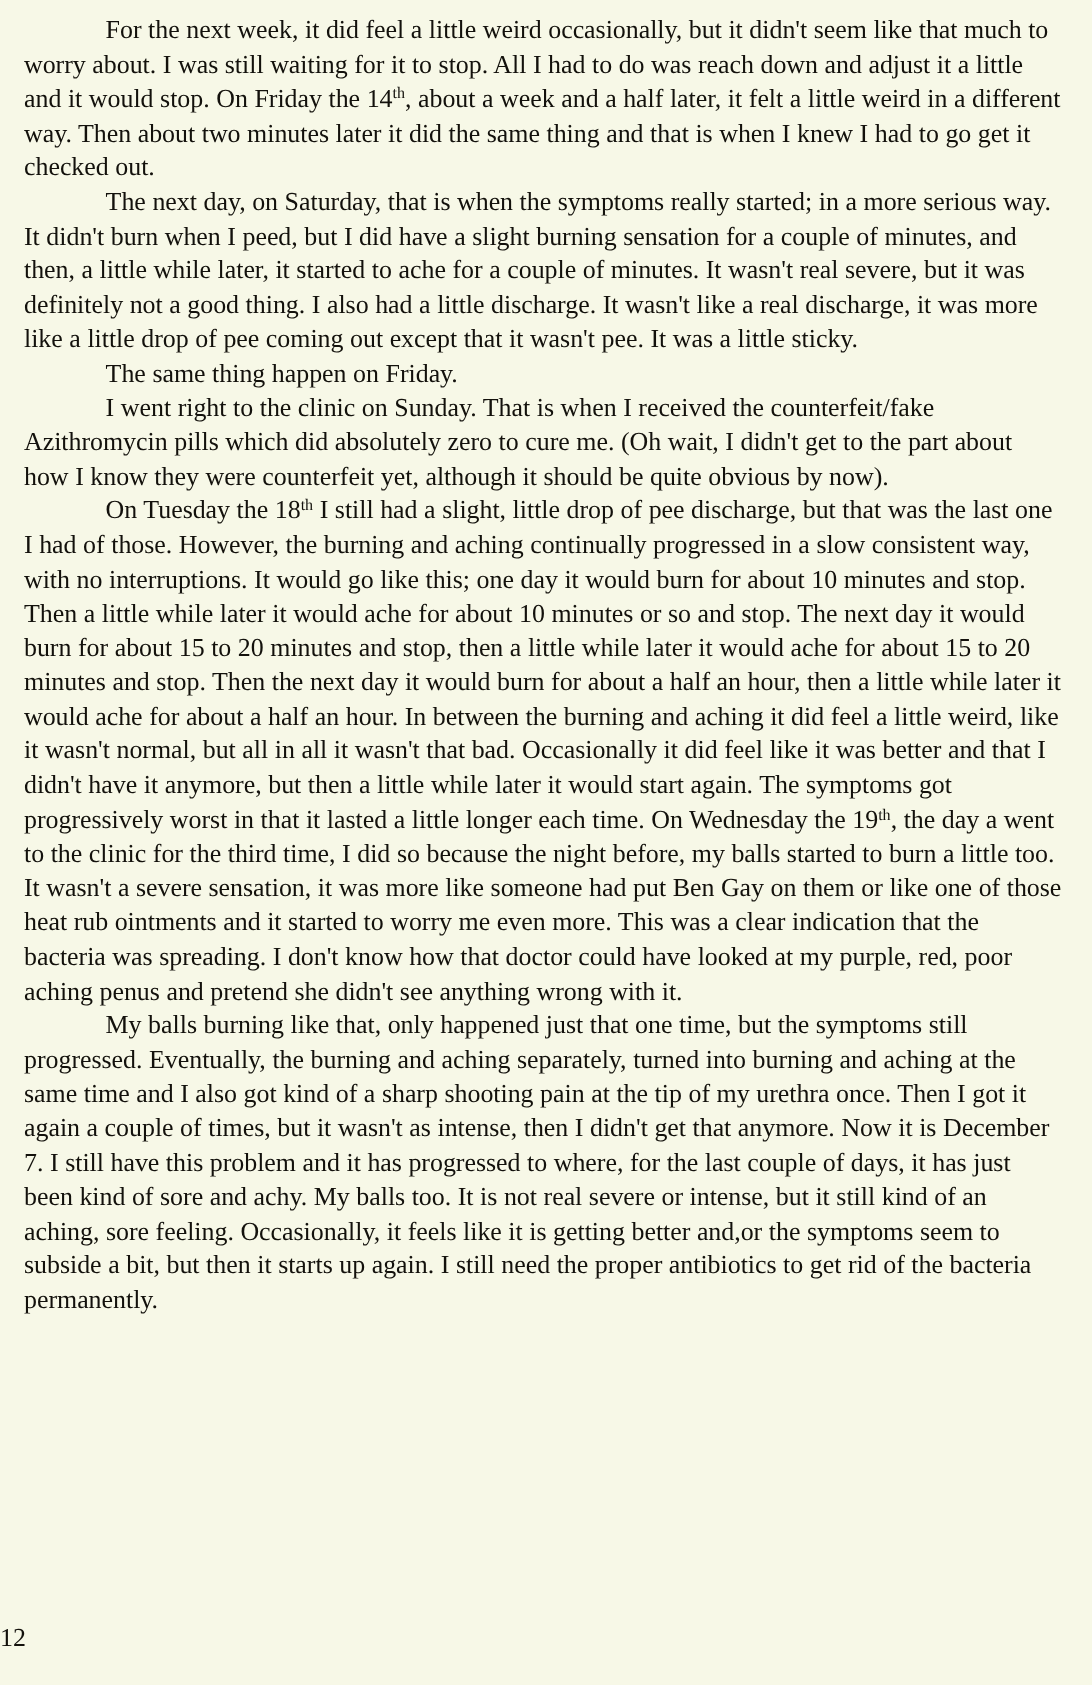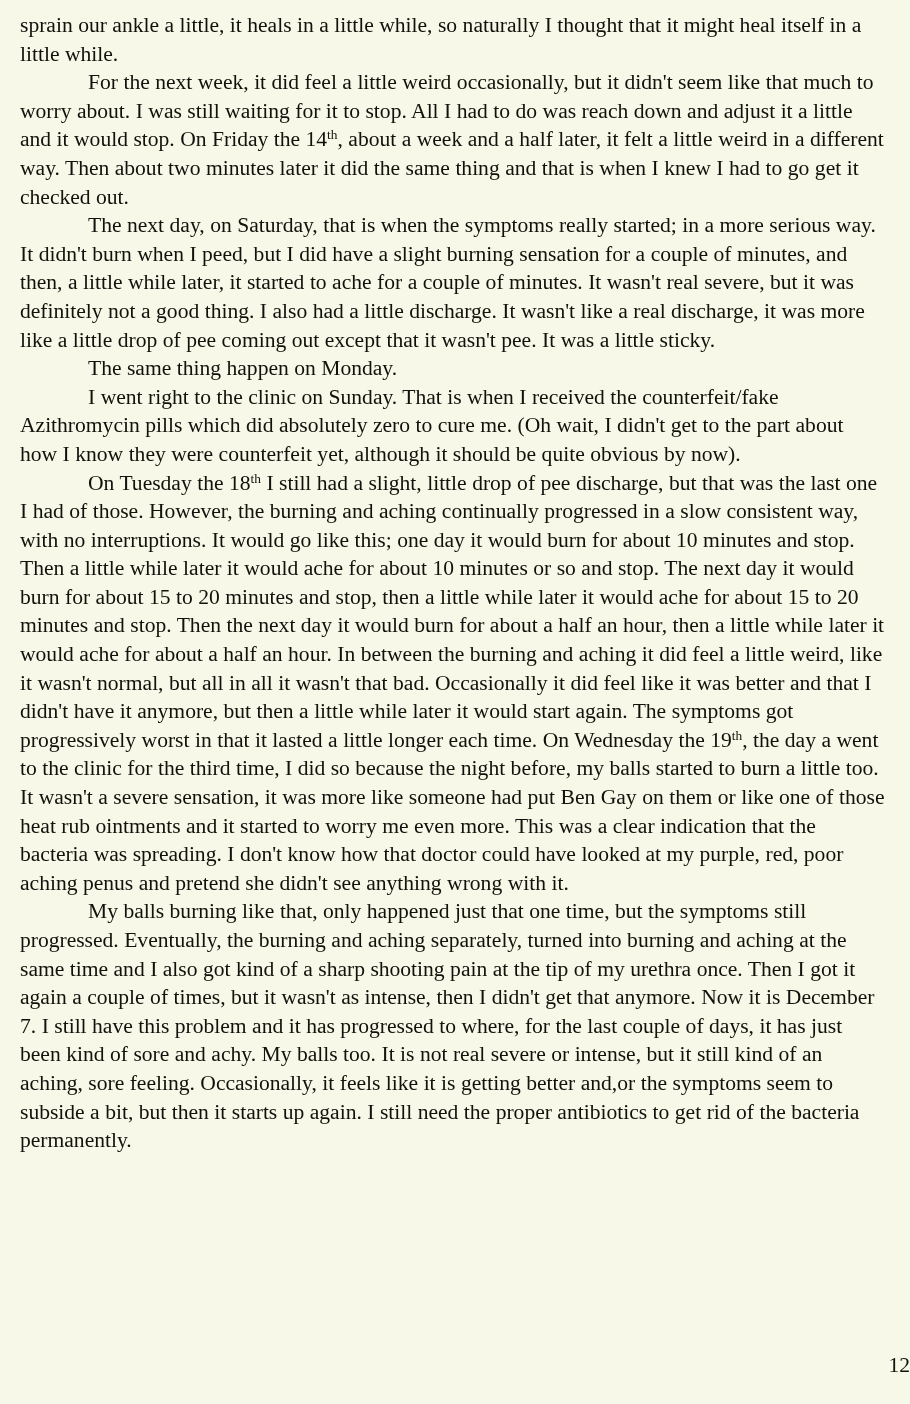--- a/index.html
+++ b/index.html
@@ -47,46 +47,43 @@
   sup.ordinal {
     font-size: 0.62em;
     vertical-align: 0.52em;
     line-height: 0;
   }
   .page-number {
     position: absolute;
     left: 0;
     top: 1352px;
     width: 910px;
-    text-align: right;
+    text-align: left;
     font-size: 21.6px;
     line-height: 26px;
   }
 </style>
 </head>
 <body>
 
 <div class="page">
 
   <div class="text-column">
 
-    <p class="body-para">
-      <span>sprain our ankle a little, it heals in a little while, so naturally I thought that it might heal itself in a little while.</span>
-    </p>
 
     <p class="body-para indent">
       <span>For the next week, it did feel a little weird occasionally, but it didn't seem like that much to worry about. I was still waiting for it to stop. All I had to do was reach down and adjust it a little and it would stop. On Friday the 14</span><sup class="ordinal">th</sup><span>, about a week and a half later, it felt a little weird in a different way. Then about two minutes later it did the same thing and that is when I knew I had to go get it checked out.</span>
     </p>
 
     <p class="body-para indent">
       <span>The next day, on Saturday, that is when the symptoms really started; in a more serious way. It didn't burn when I peed, but I did have a slight burning sensation for a couple of minutes, and then, a little while later, it started to ache for a couple of minutes. It wasn't real severe, but it was definitely not a good thing. I also had a little discharge. It wasn't like a real discharge, it was more like a little drop of pee coming out except that it wasn't pee. It was a little sticky.</span>
     </p>
 
     <p class="body-para indent">
-      <span>The same thing happen on Monday.</span>
+      <span>The same thing happen on Friday.</span>
     </p>
 
     <p class="body-para indent">
       <span>I went right to the clinic on Sunday. That is when I received the counterfeit/fake Azithromycin pills which did absolutely zero to cure me. (Oh wait, I didn't get to the part about how I know they were counterfeit yet, although it should be quite obvious by now).</span>
     </p>
 
     <p class="body-para indent">
       <span>On Tuesday the 18</span><sup class="ordinal">th</sup><span> I still had a slight, little drop of pee discharge, but that was the last one I had of those. However, the burning and aching continually progressed in a slow consistent way, with no interruptions. It would go like this; one day it would burn for about 10 minutes and stop. Then a little while later it would ache for about 10 minutes or so and stop. The next day it would burn for about 15 to 20 minutes and stop, then a little while later it would ache for about 15 to 20 minutes and stop. Then the next day it would burn for about a half an hour, then a little while later it would ache for about a half an hour. In between the burning and aching it did feel a little weird, like it wasn't normal, but all in all it wasn't that bad. Occasionally it did feel like it was better and that I didn't have it anymore, but then a little while later it would start again. The symptoms got progressively worst in that it lasted a little longer each time. On Wednesday the 19</span><sup class="ordinal">th</sup><span>, the day a went to the clinic for the third time, I did so because the night before, my balls started to burn a little too. It wasn't a severe sensation, it was more like someone had put Ben Gay on them or like one of those heat rub ointments and it started to worry me even more. This was a clear indication that the bacteria was spreading. I don't know how that doctor could have looked at my purple, red, poor aching penus and pretend she didn't see anything wrong with it.</span>
     </p>
 

